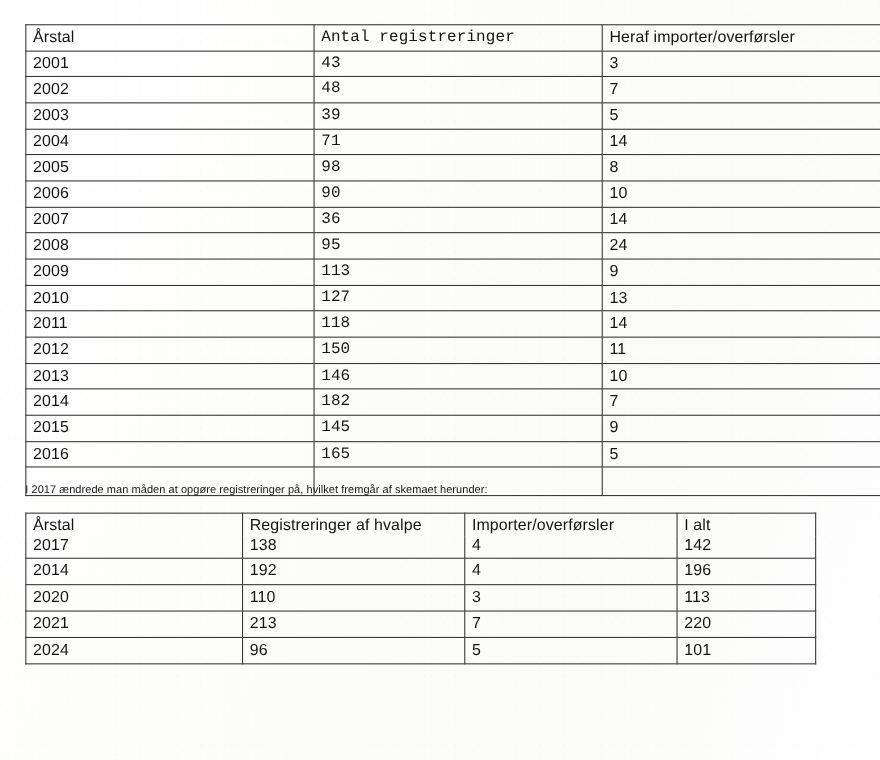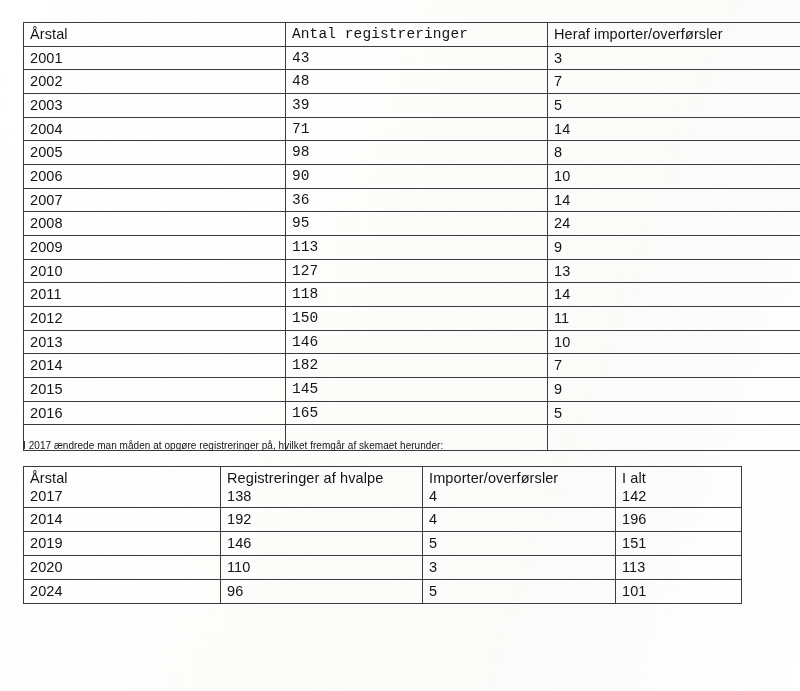--- a/index.html
+++ b/index.html
@@ -219,32 +219,32 @@
         <td class="d-imp">4</td>
         <td class="d-tot">142</td>
       </tr>
       <tr>
         <td class="d-year">2014</td>
         <td class="d-pups">192</td>
         <td class="d-imp">4</td>
         <td class="d-tot">196</td>
       </tr>
       <tr>
-        <td class="d-year">2019</td>
-        <td class="d-pups">146</td>
-        <td class="d-imp">5</td>
-        <td class="d-tot">151</td>
-      </tr>
-      <tr>
         <td class="d-year">2020</td>
         <td class="d-pups">110</td>
         <td class="d-imp">3</td>
         <td class="d-tot">113</td>
       </tr>
       <tr>
+        <td class="d-year">2021</td>
+        <td class="d-pups">213</td>
+        <td class="d-imp">7</td>
+        <td class="d-tot">220</td>
+      </tr>
+      <tr>
         <td class="d-year">2024</td>
         <td class="d-pups">96</td>
         <td class="d-imp">5</td>
         <td class="d-tot">101</td>
       </tr>
     </tbody>
   </table>
 </div>
 
 </body></html>

